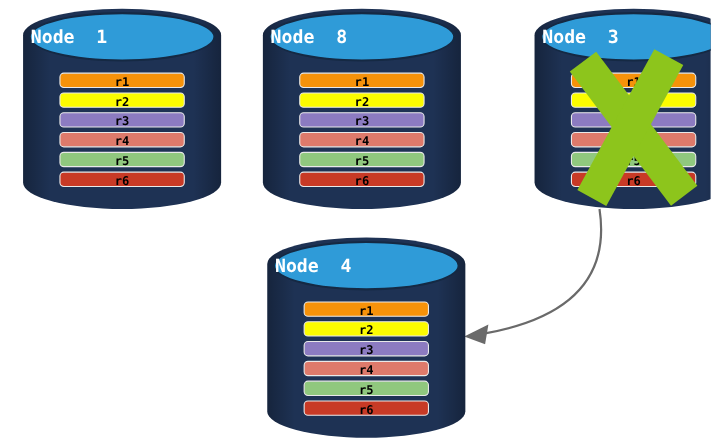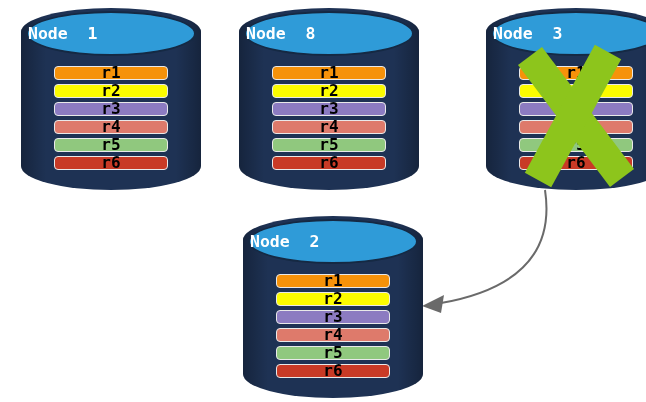--- a/index.html
+++ b/index.html
@@ -58,21 +58,21 @@
     height:14px;
     margin-bottom:4px;
     border:1px solid var(--bar-border,#E9E9E9);
     border-radius:4px;
     text-align:center;
     line-height:12px;
   }
   .bar-label{
     color:var(--bar-text,#000);
     font-weight:bold;
-    font-size:16px;
+    font-size:11px;
   }
   
   .arrow-layer{
     position:absolute;left:0;top:0;
     pointer-events:none;
   }
   .arrow-path{
     fill:none;
     stroke:var(--arrow,#6A6A6A);
     stroke-width:2;
@@ -143,21 +143,21 @@
     </div>
     <svg class="x-mark" width="180" height="182" viewBox="0 0 180 182">
       <line class="x-stroke" x1="44" y1="48" x2="136" y2="170"></line>
       <line class="x-stroke" x1="122" y1="44" x2="52" y2="172"></line>
     </svg>
   </div>
 
   <div class="cylinder pos-node4">
     <div class="cyl-body"></div>
     <div class="cyl-top">
-      <span class="node-title">Node  2</span>
+      <span class="node-title">Node  4</span>
     </div>
     <div class="bars">
       <div class="bar" style="background: rgb(246, 146, 10);"><span class="bar-label">r1</span></div>
       <div class="bar" style="background: rgb(252, 252, 0);"><span class="bar-label">r2</span></div>
       <div class="bar" style="background: rgb(140, 123, 193);"><span class="bar-label">r3</span></div>
       <div class="bar" style="background: rgb(222, 122, 107);"><span class="bar-label">r4</span></div>
       <div class="bar" style="background: rgb(144, 200, 126);"><span class="bar-label">r5</span></div>
       <div class="bar" style="background: rgb(200, 58, 38);"><span class="bar-label">r6</span></div>
     </div>
   </div>

